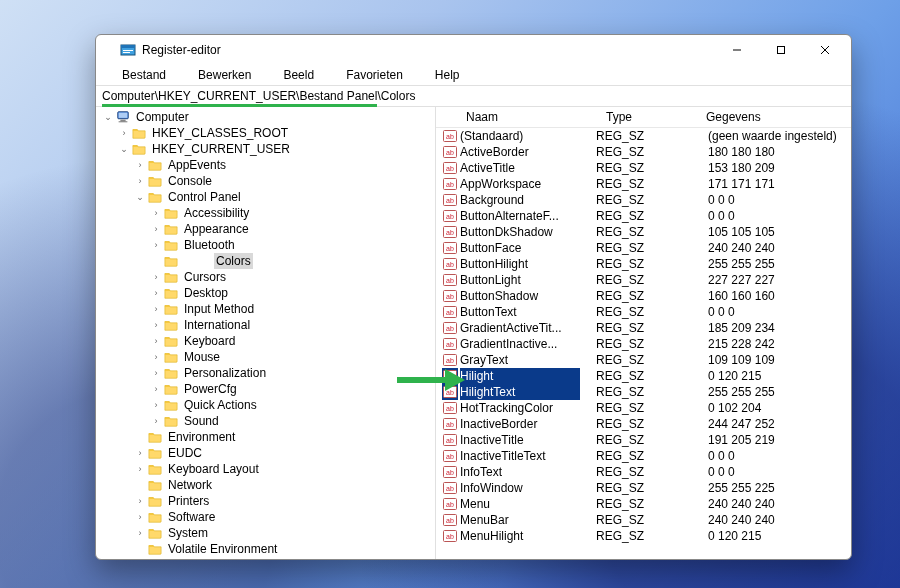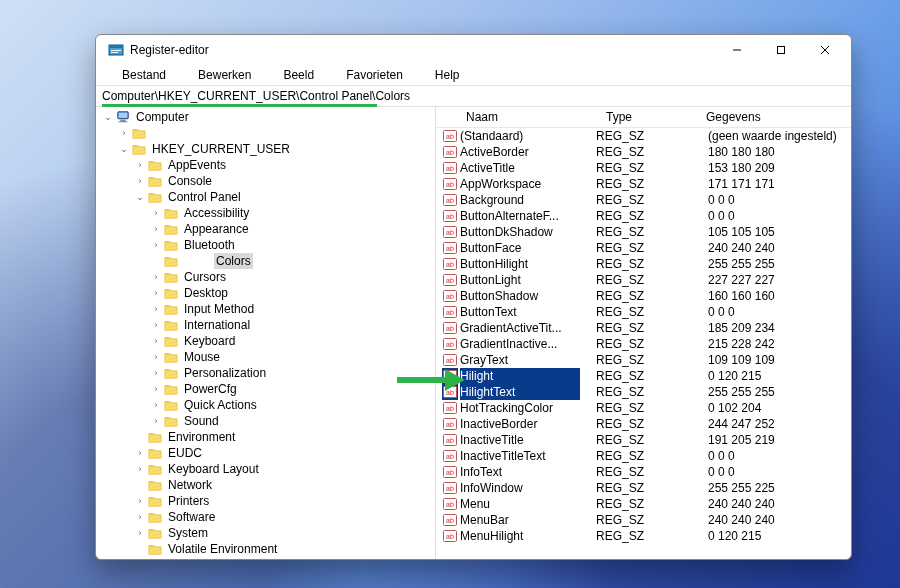--- a/index.html
+++ b/index.html
@@ -11,21 +11,21 @@
       linear-gradient(135deg,#cfe0f5 0%, #a9c4ee 30%, #6ea0e8 60%, #2a56c7 100%);
     position:relative;
     overflow:hidden;
   }
   .window{
     position:absolute;left:95px;top:34px;width:755px;height:524px;
     background:#fff;border:1px solid #888;border-radius:6px;
     box-shadow:0 12px 30px rgba(0,0,0,.35);
     display:flex;flex-direction:column;
   }
-  .titlebar{height:30px;display:flex;align-items:center;padding:0 4px 0 12px;}
+  .titlebar{height:30px;display:flex;align-items:center;padding:0 4px 0 24px;}
   .title-icon{width:16px;height:16px;margin-right:6px;}
   .title-text{flex:0 0 auto;font-size:12px;}
   .title-spacer{flex:1 1 auto;}
   .win-ctrl{width:44px;height:30px;display:flex;align-items:center;justify-content:center;color:#000;}
   .menubar{height:20px;display:flex;align-items:center;padding:0 4px;gap:2px;border-bottom:1px solid transparent;}
   .menu-item{padding:2px 8px;margin-left:14px;}
   .addressbar{height:20px;border-top:1px solid #e0e0e0;border-bottom:1px solid #e0e0e0;display:flex;align-items:center;padding:0 6px;position:relative;}
   .addr-underline{position:absolute;left:6px;top:18px;height:3px;width:275px;background:#2fb24c;}
   .content{flex:1 1 auto;display:flex;min-height:0;}
   .tree{flex:0 0 337px;overflow:auto;border-right:1px solid #e0e0e0;padding:2px 0 2px 2px;}
@@ -90,21 +90,21 @@
 
   <div class="menubar" id="menubar">
       <span class="menu-item">Bestand</span>
       <span class="menu-item">Bewerken</span>
       <span class="menu-item">Beeld</span>
       <span class="menu-item">Favorieten</span>
       <span class="menu-item">Help</span>
     </div>
 
   <div class="addressbar">
-    <span>Computer\HKEY_CURRENT_USER\Control Panel\Colors</span>
+    <span>Computer\HKEY_CURRENT_USER\Bestand Panel\Colors</span>
     <div class="addr-underline"></div>
   </div>
 
   <div class="content">
     <div class="tree" id="tree">
         <div class="node" style="padding-left: 4px;">
           <span class="toggle">⌄</span>
           <span class="ticon computer">
             <svg viewBox="0 0 16 16">
               <rect x="2" y="2" width="12" height="8" rx="1" fill="#3d7bd9" stroke="#1a3e75"></rect>
@@ -116,20 +116,21 @@
           <span class="node-label">Computer</span>
         </div>
         <div class="node" style="padding-left: 20px;">
           <span class="toggle">›</span>
           <span class="ticon folder">
             <svg viewBox="0 0 16 16">
               <path d="M1 4h5l1 1.5h8v7.5a1 1 0 0 1-1 1H1z" fill="#ffd96b" stroke="#d7a90c" stroke-width=".6"></path>
               <path d="M1 4h5l1 1.5H1z" fill="#f3c332"></path>
             </svg>
           </span>
+          <span class="node-label">HKEY_CLASSES_ROOT</span>
         </div>
         <div class="node" style="padding-left: 20px;">
           <span class="toggle">⌄</span>
           <span class="ticon folder">
             <svg viewBox="0 0 16 16">
               <path d="M1 4h5l1 1.5h8v7.5a1 1 0 0 1-1 1H1z" fill="#ffd96b" stroke="#d7a90c" stroke-width=".6"></path>
               <path d="M1 4h5l1 1.5H1z" fill="#f3c332"></path>
             </svg>
           </span>
           <span class="node-label">HKEY_CURRENT_USER</span>

